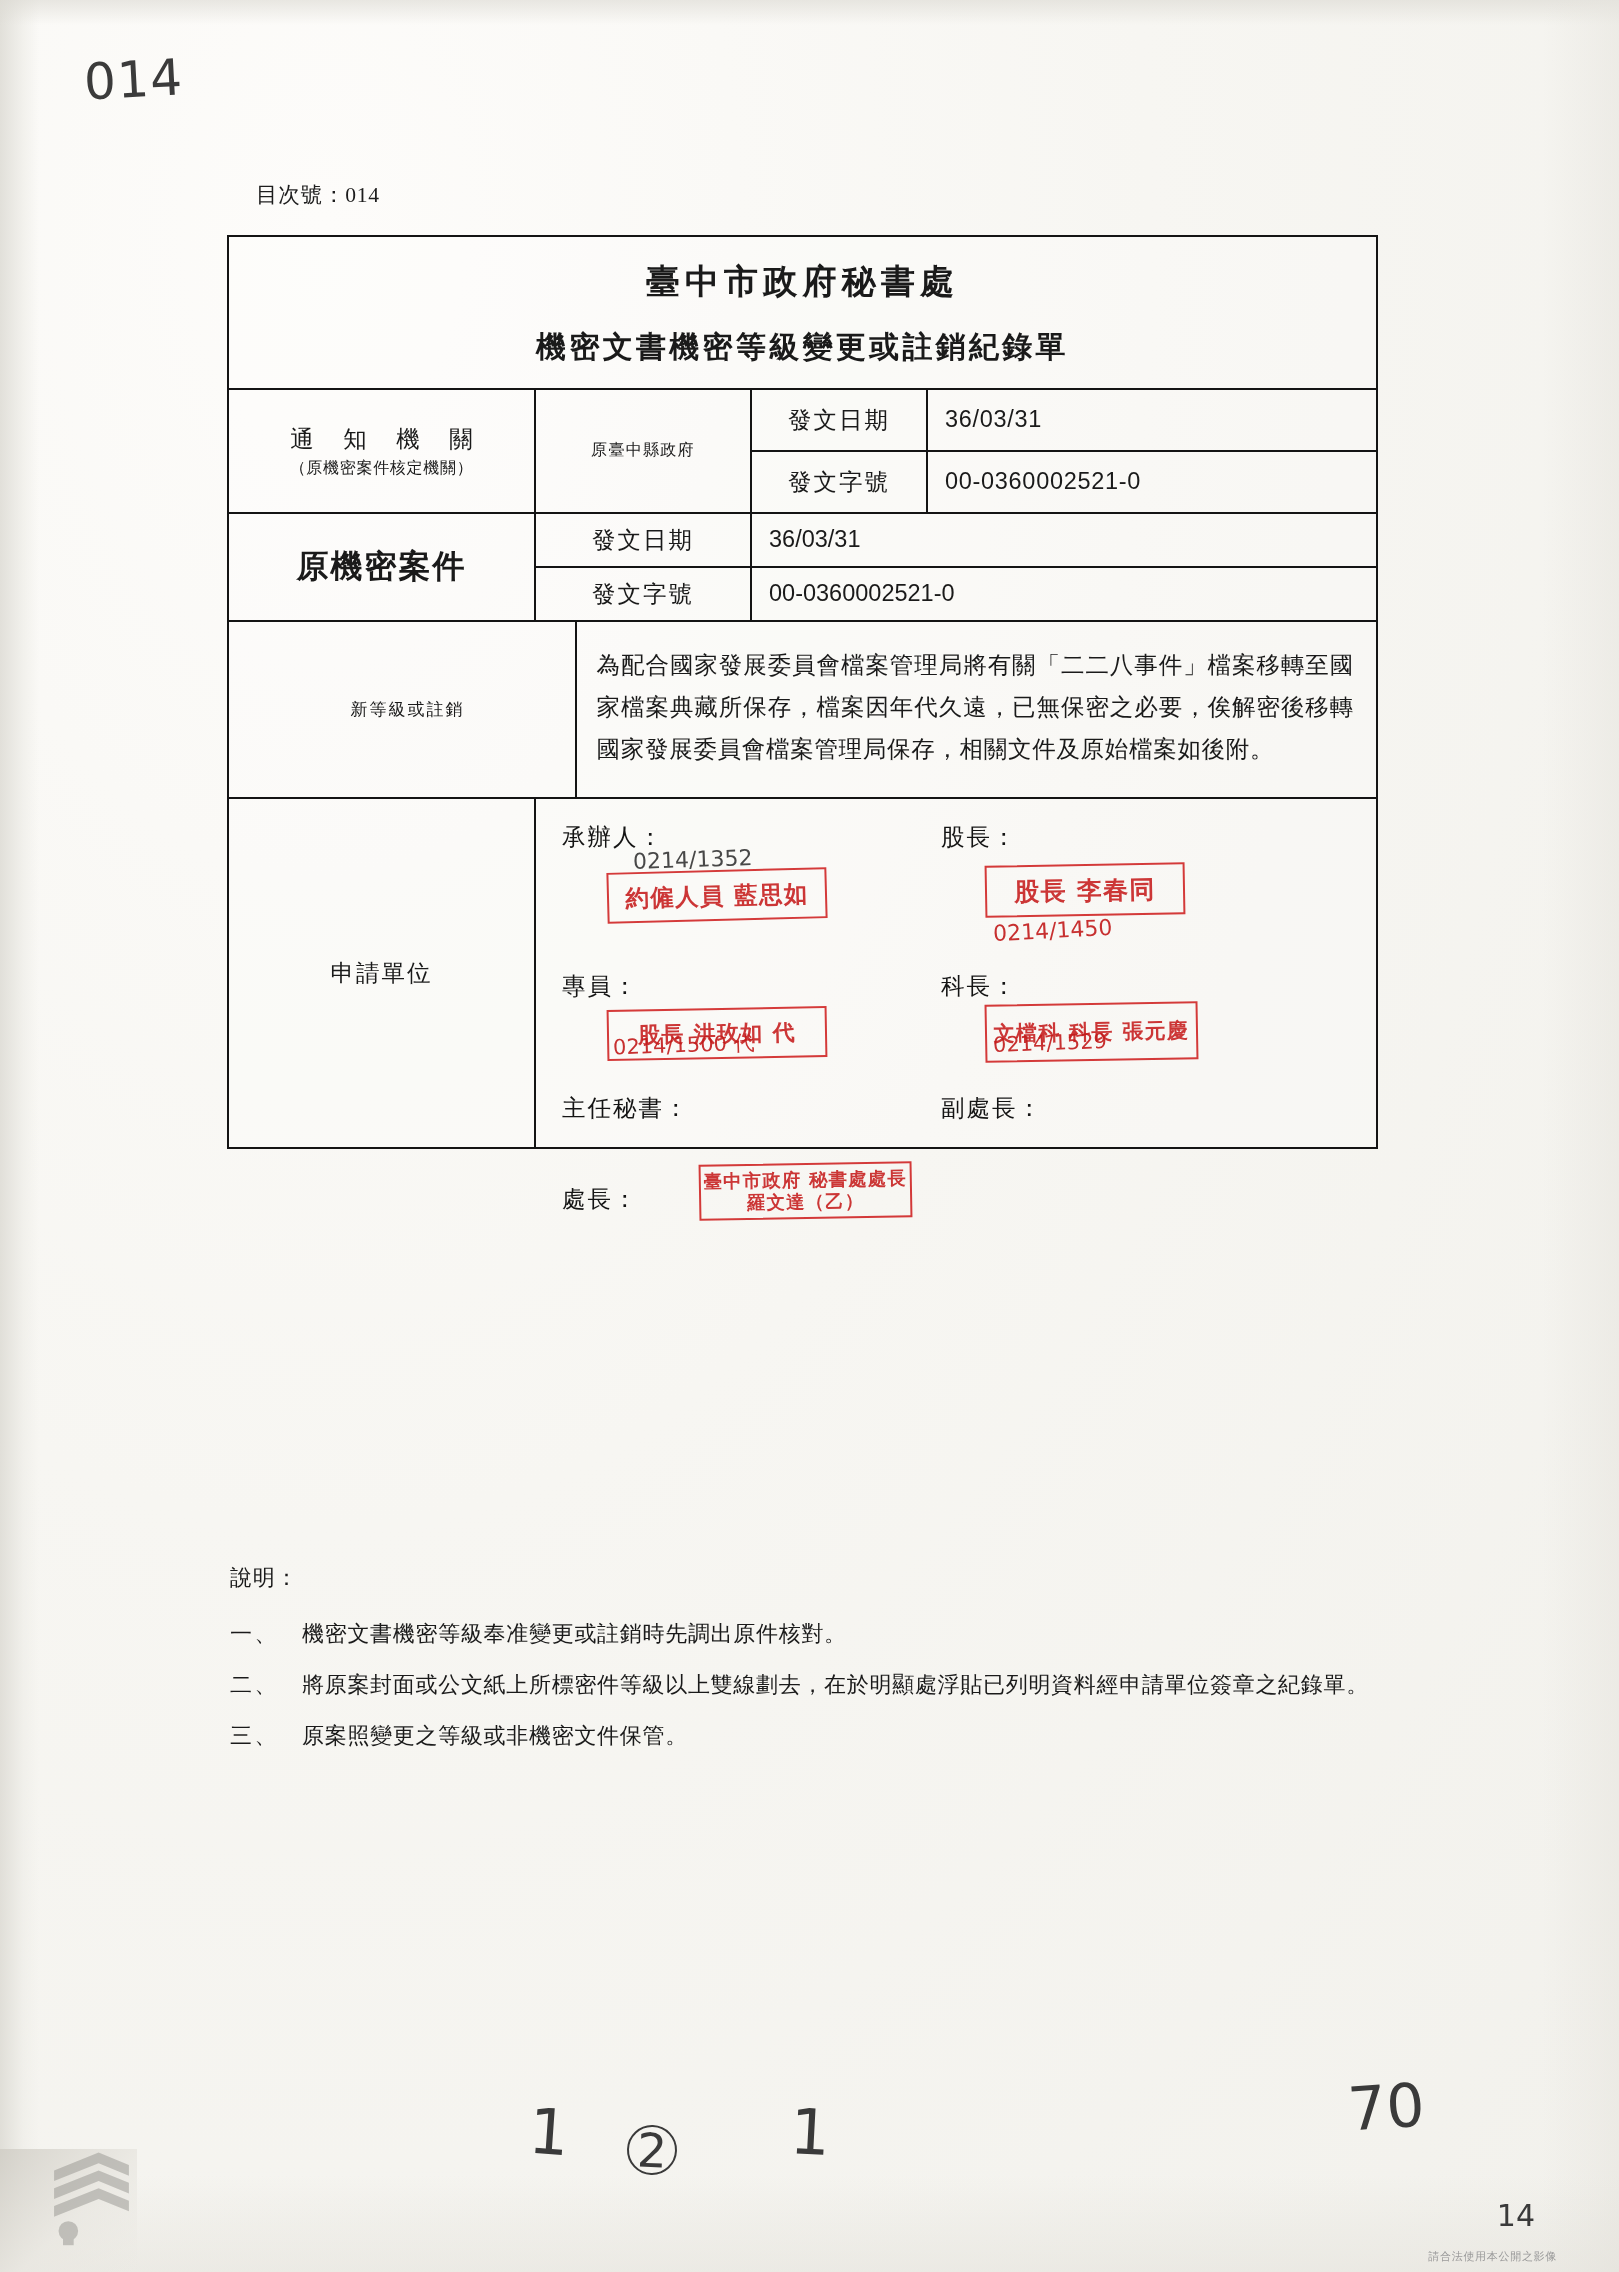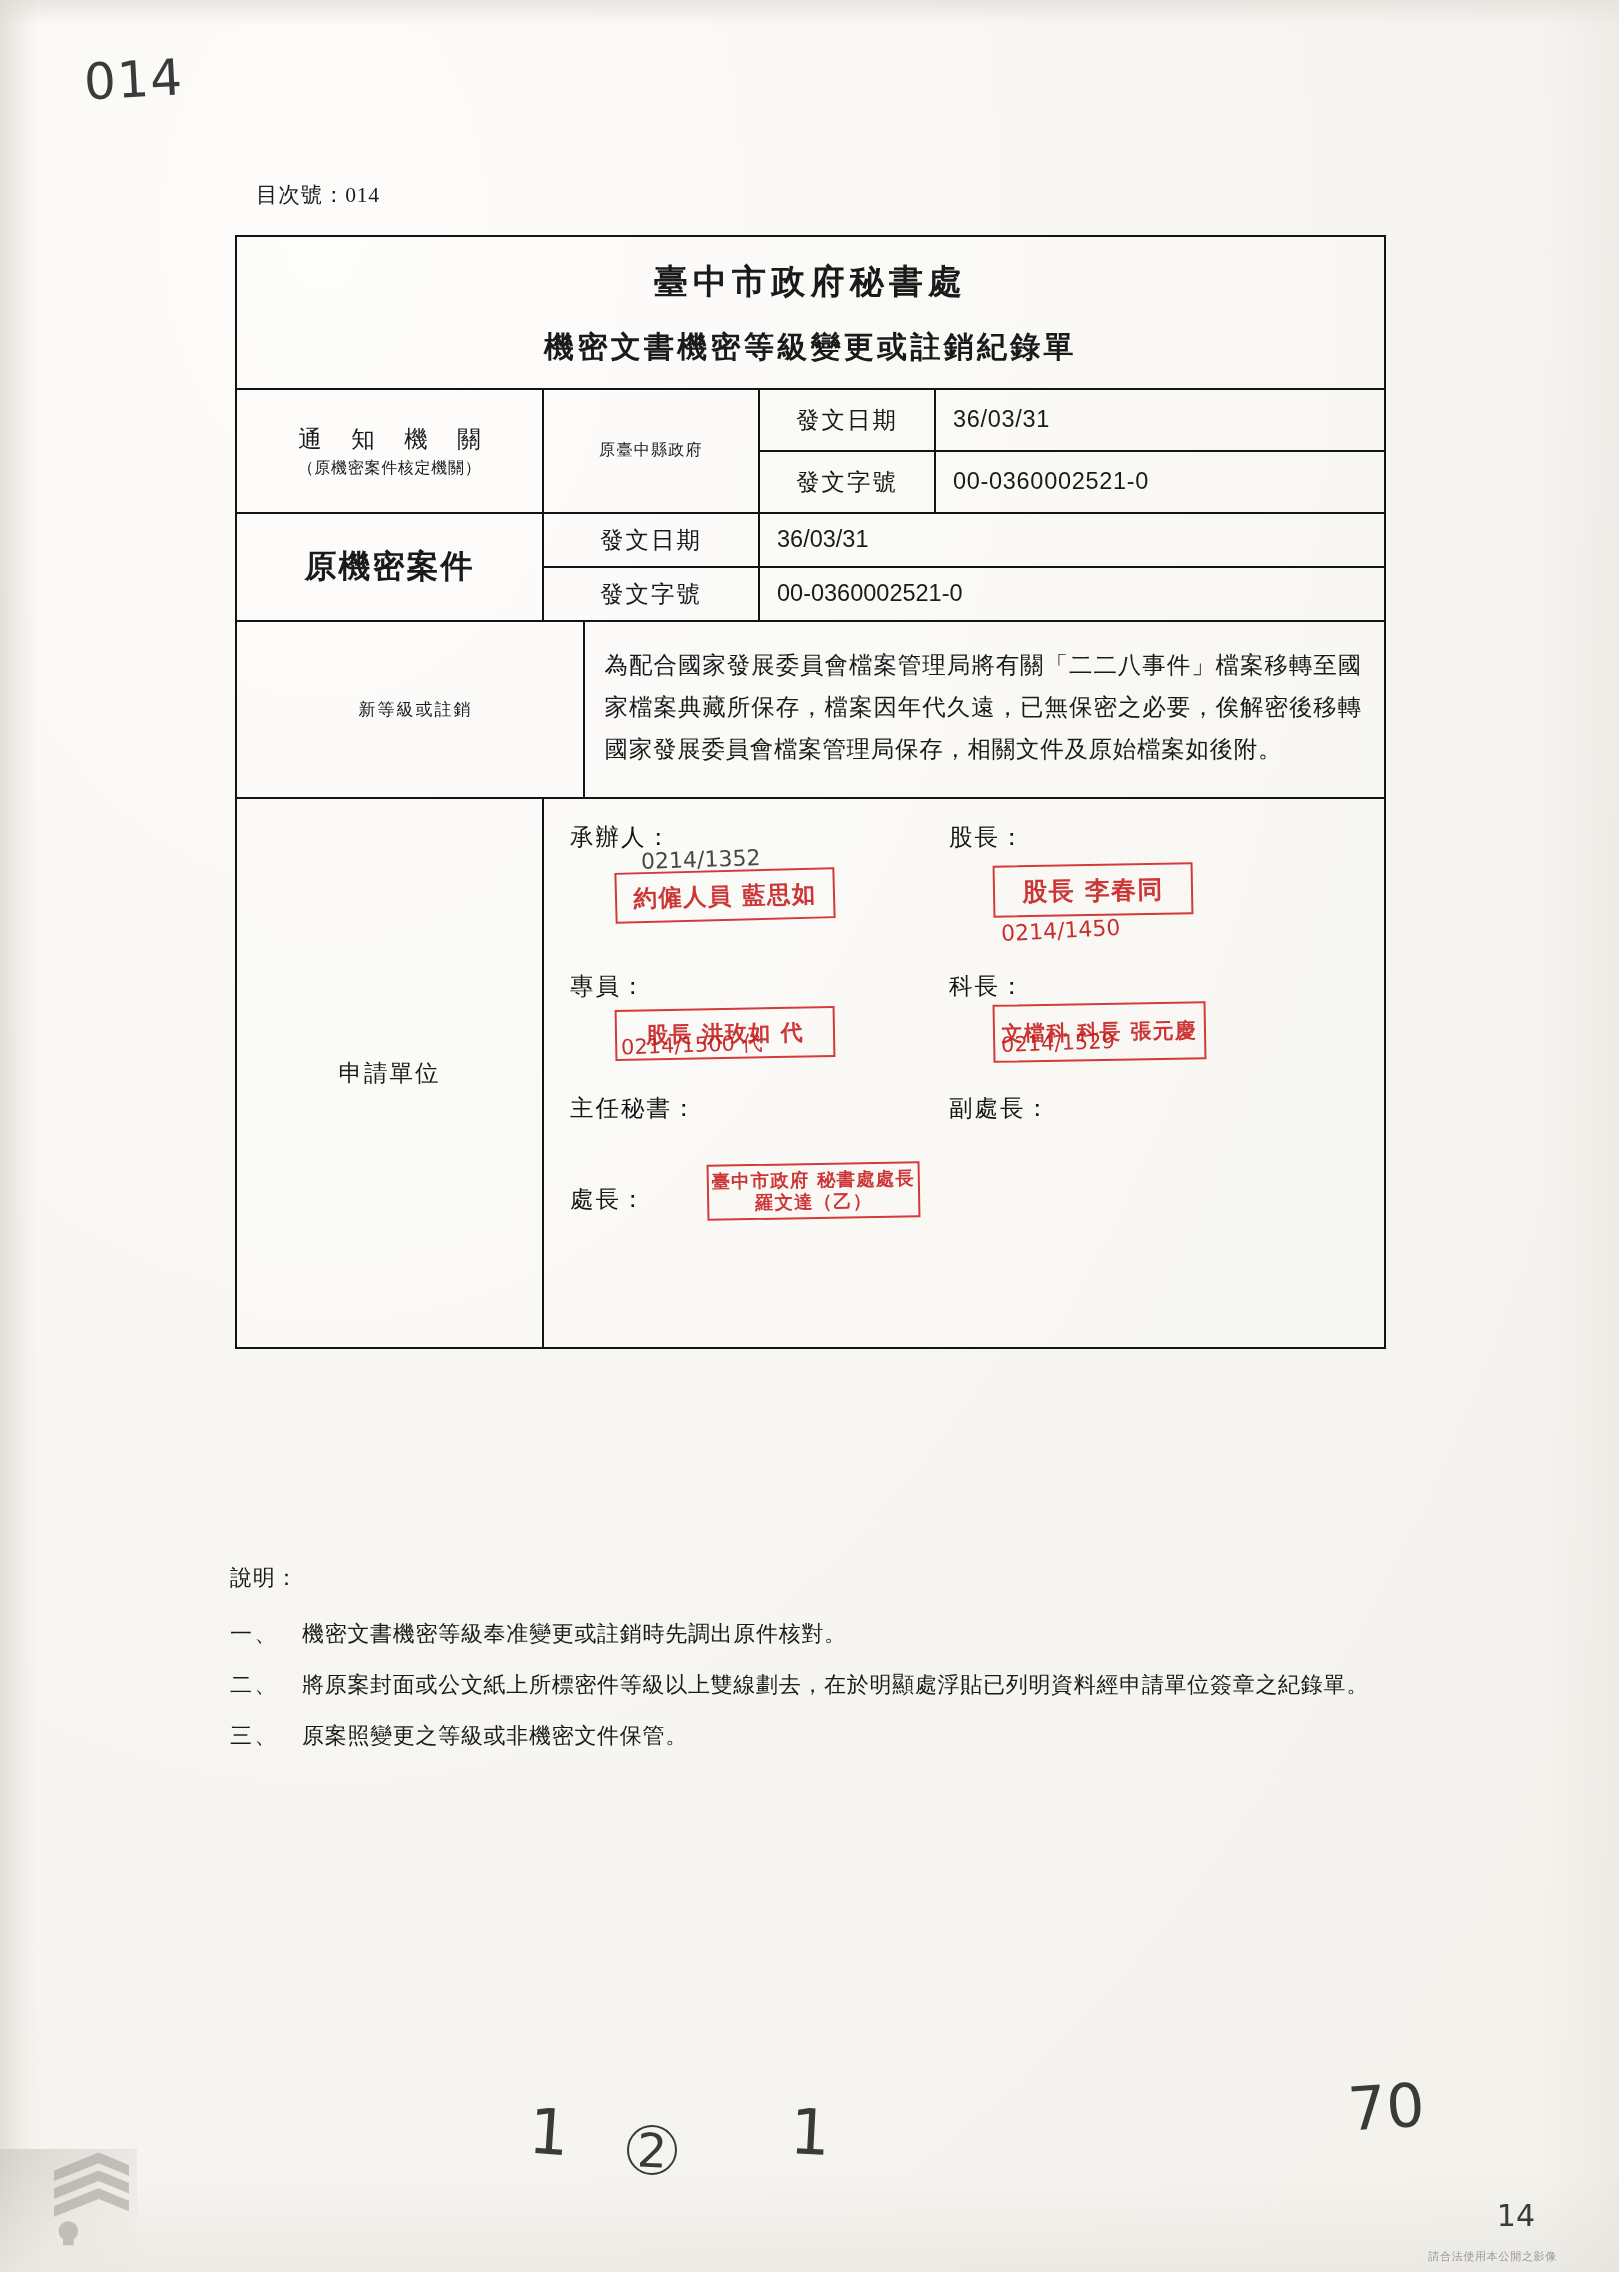--- a/index.html
+++ b/index.html
@@ -83,21 +83,20 @@
 
   
   .form {
     position: absolute;
     left: 227px;
     top: 235px;
     width: 1151px;
     border: 2px solid #141414;
     box-sizing: border-box;
     background: rgba(255,255,255,0.25);
-    margin-left: 8px;
   }
 
   .form-title-block {
     padding: 22px 0 19.6px 0;
     text-align: center;
     border-bottom: 2px solid #141414;
   }
   .form-title-main {
     font-size: 34px;
     letter-spacing: 5.2px;
@@ -208,21 +207,21 @@
 
   
   .r4-label {
     width: 307px;
     font-size: 23.5px;
     letter-spacing: 2px;
   }
   .r4-body {
     flex: 1;
     position: relative;
-    height: 548px;
+    height: 348px;
     padding-left: 33px;
   }
   .sig-label {
     position: absolute;
     font-size: 23.5px;
     letter-spacing: 2px;
     color: #141414;
   }
 
   

